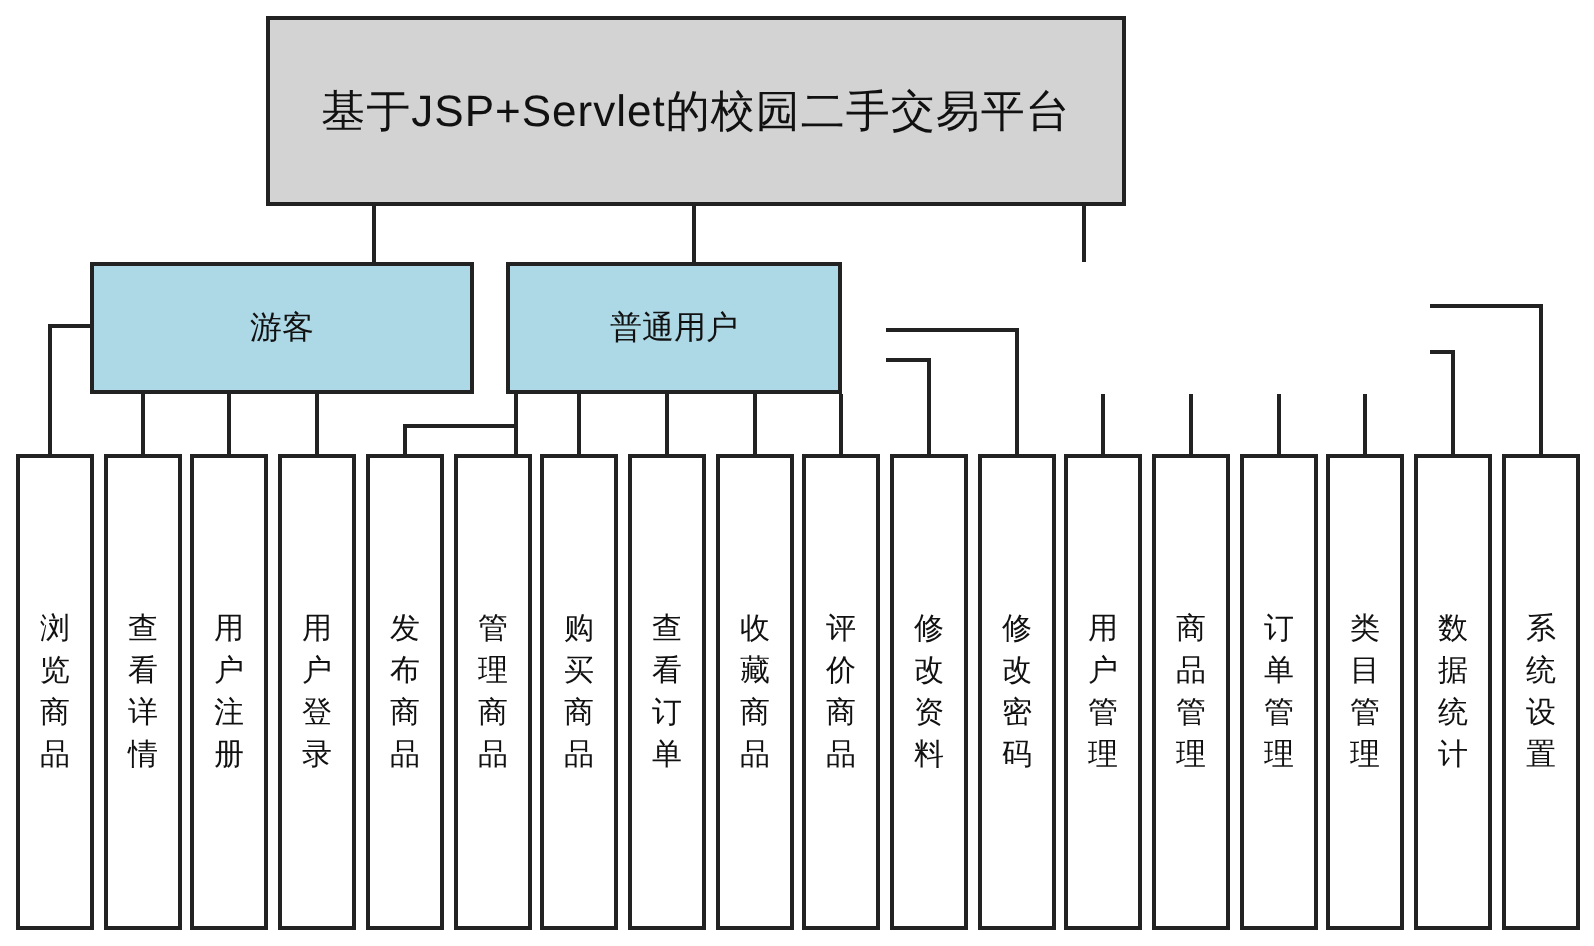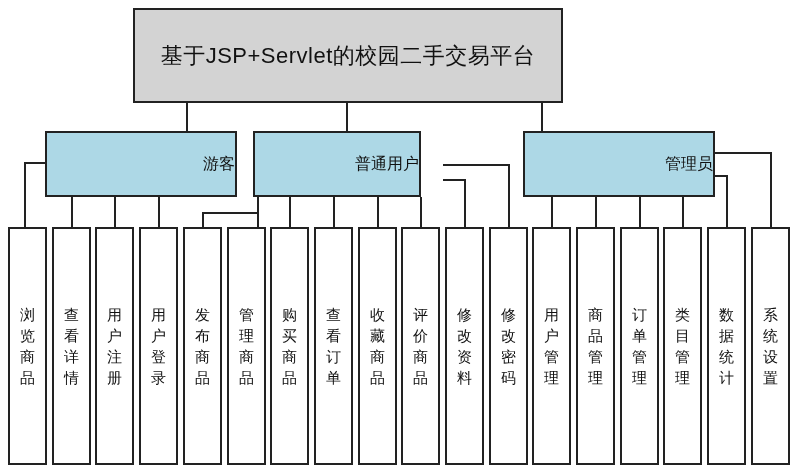--- a/index.html
+++ b/index.html
@@ -38,21 +38,20 @@
     background: var(--root-fill, #d3d3d3);
     font-size: 22px;
     letter-spacing: 0.5px;
     text-align: center;
   }
   .group {
     top: 131px;
     height: 66px;
     background: var(--group-fill, #add8e6);
     font-size: 16px;
-    justify-content: flex-end;
   }
   .leaf {
     top: 227px;
     width: 39px; height: 238px;
     background: var(--leaf-fill, #ffffff);
   }
   .vtext {
     display: flex;
     flex-direction: column;
     align-items: center;
@@ -98,23 +97,20 @@
   <div class="box root">
     <span>基于JSP+Servlet的校园二手交易平台</span>
   </div>
 
   <div class="box group" style="left:45px; width:192px;">
     <span>游客</span>
   </div>
   <div class="box group" style="left:253px; width:168px;">
     <span>普通用户</span>
   </div>
-  <div class="box group" style="left:523px; width:192px;">
-    <span>管理员</span>
-  </div>
 
   <div class="box leaf" style="left:8px;">
     <div class="vtext">
         <div>浏</div>
         <div>览</div>
         <div>商</div>
         <div>品</div>
       </div>
   </div>
   <div class="box leaf" style="left:52px;">

